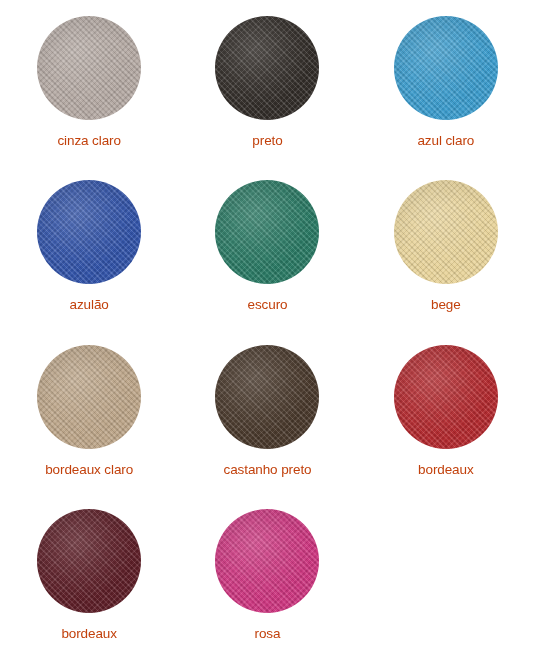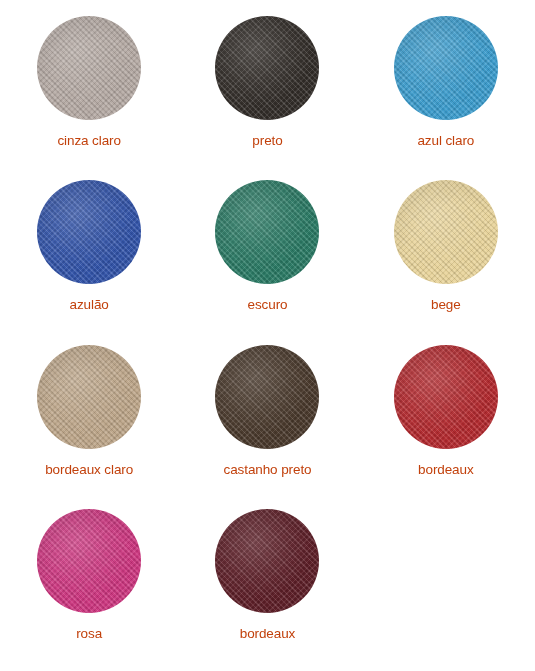--- a/index.html
+++ b/index.html
@@ -168,25 +168,25 @@
 
   <div class="swatch-cell">
     <div class="swatch-disc-wrap">
       <div class="swatch-disc" style="background-color: rgb(178, 43, 48);"></div>
     </div>
     <div class="swatch-label">bordeaux</div>
   </div>
 
   <div class="swatch-cell">
     <div class="swatch-disc-wrap">
+      <div class="swatch-disc" style="background-color: rgb(94, 32, 41);"></div>
+    </div>
+    <div class="swatch-label">bordeaux</div>
+  </div>
+
+  <div class="swatch-cell">
+    <div class="swatch-disc-wrap">
       <div class="swatch-disc" style="background-color: rgb(204, 56, 128);"></div>
     </div>
     <div class="swatch-label">rosa</div>
   </div>
 
-  <div class="swatch-cell">
-    <div class="swatch-disc-wrap">
-      <div class="swatch-disc" style="background-color: rgb(94, 32, 41);"></div>
-    </div>
-    <div class="swatch-label">bordeaux</div>
-  </div>
-
 </div>
 
 </body></html>

